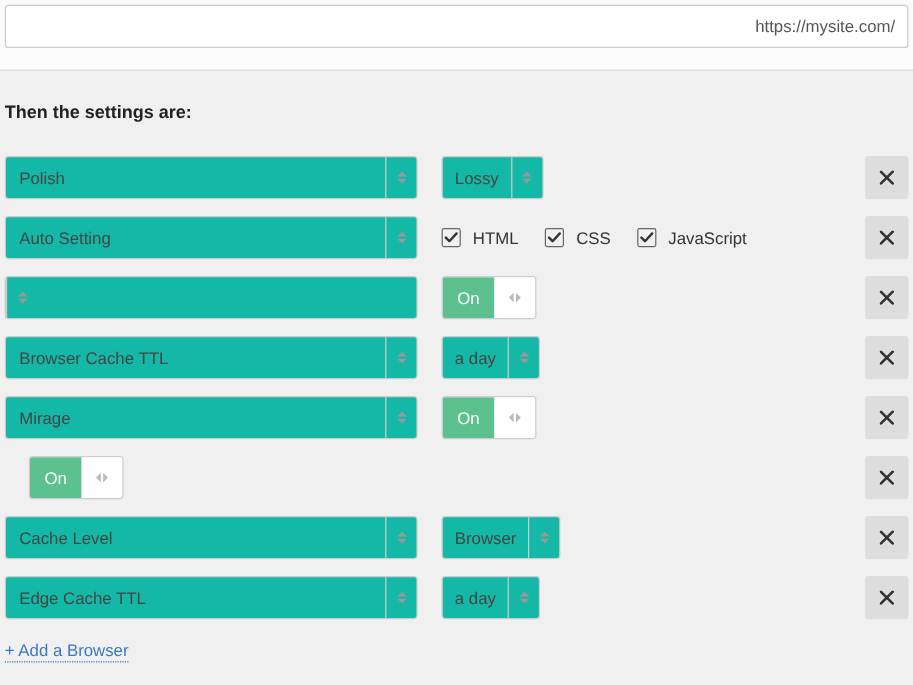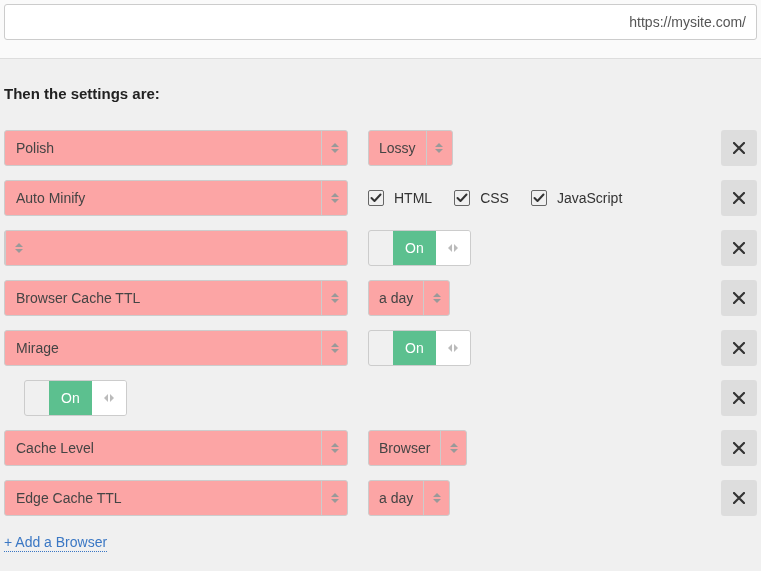--- a/index.html
+++ b/index.html
@@ -43,21 +43,21 @@
     margin-bottom: 14px;
   }
   .col-setting { width: 344px; }
   .col-value { flex: 1; padding-left: 20px; display:flex; align-items:center; gap:22px; }
   .col-del { width: 40px; display:flex; justify-content:flex-end; }
 
   .select {
     display: flex;
     border: 1px solid #ccc;
     border-radius: 3px;
-    background: #fca5a5;
+    background: #14b8a6;
     height: 36px;
     align-items: stretch;
   }
   .select .sel-text {
     flex: 1;
     padding: 0 11px;
     display:flex;
     align-items:center;
     color:#444;
   }
@@ -89,21 +89,20 @@
     border-right:4px solid transparent;
     border-top:4px solid #999;
   }
 
   .toggle {
     display:inline-flex;
     border:1px solid #ccc;
     border-radius:3px;
     height:36px;
     overflow:hidden;
-    padding-left:24px;
   }
   .toggle .on {
     background:#5cc08f;
     color:#fff;
     padding:0 12px;
     display:flex;
     align-items:center;
     font-size:14px;
   }
   .toggle .off {
@@ -212,21 +211,21 @@
             <path d="M1 1 L11 11 M11 1 L1 11" stroke="#333" stroke-width="2.2" stroke-linecap="round"></path>
           </svg>
       </div>
     </div>
   </div>
 
   
   <div class="row">
     <div class="col-setting">
       <div class="select">
-        <div class="sel-text">Auto Minify</div>
+        <div class="sel-text">Auto Setting</div>
         <div class="sel-caret">
           <div class="caret-stack">
               <div class="tri-up"></div>
               <div class="tri-down"></div>
             </div>
         </div>
       </div>
     </div>
     <div class="col-value">
       <label class="chk">

